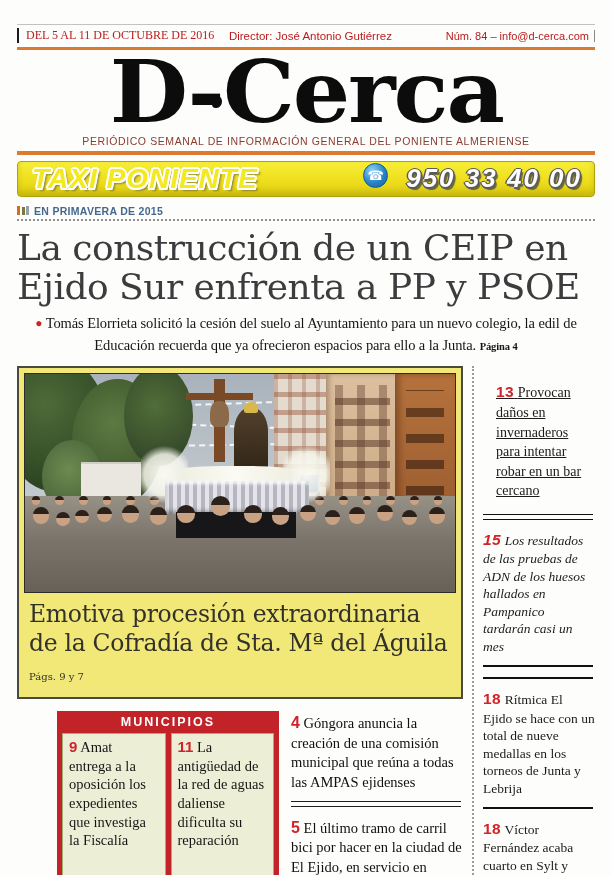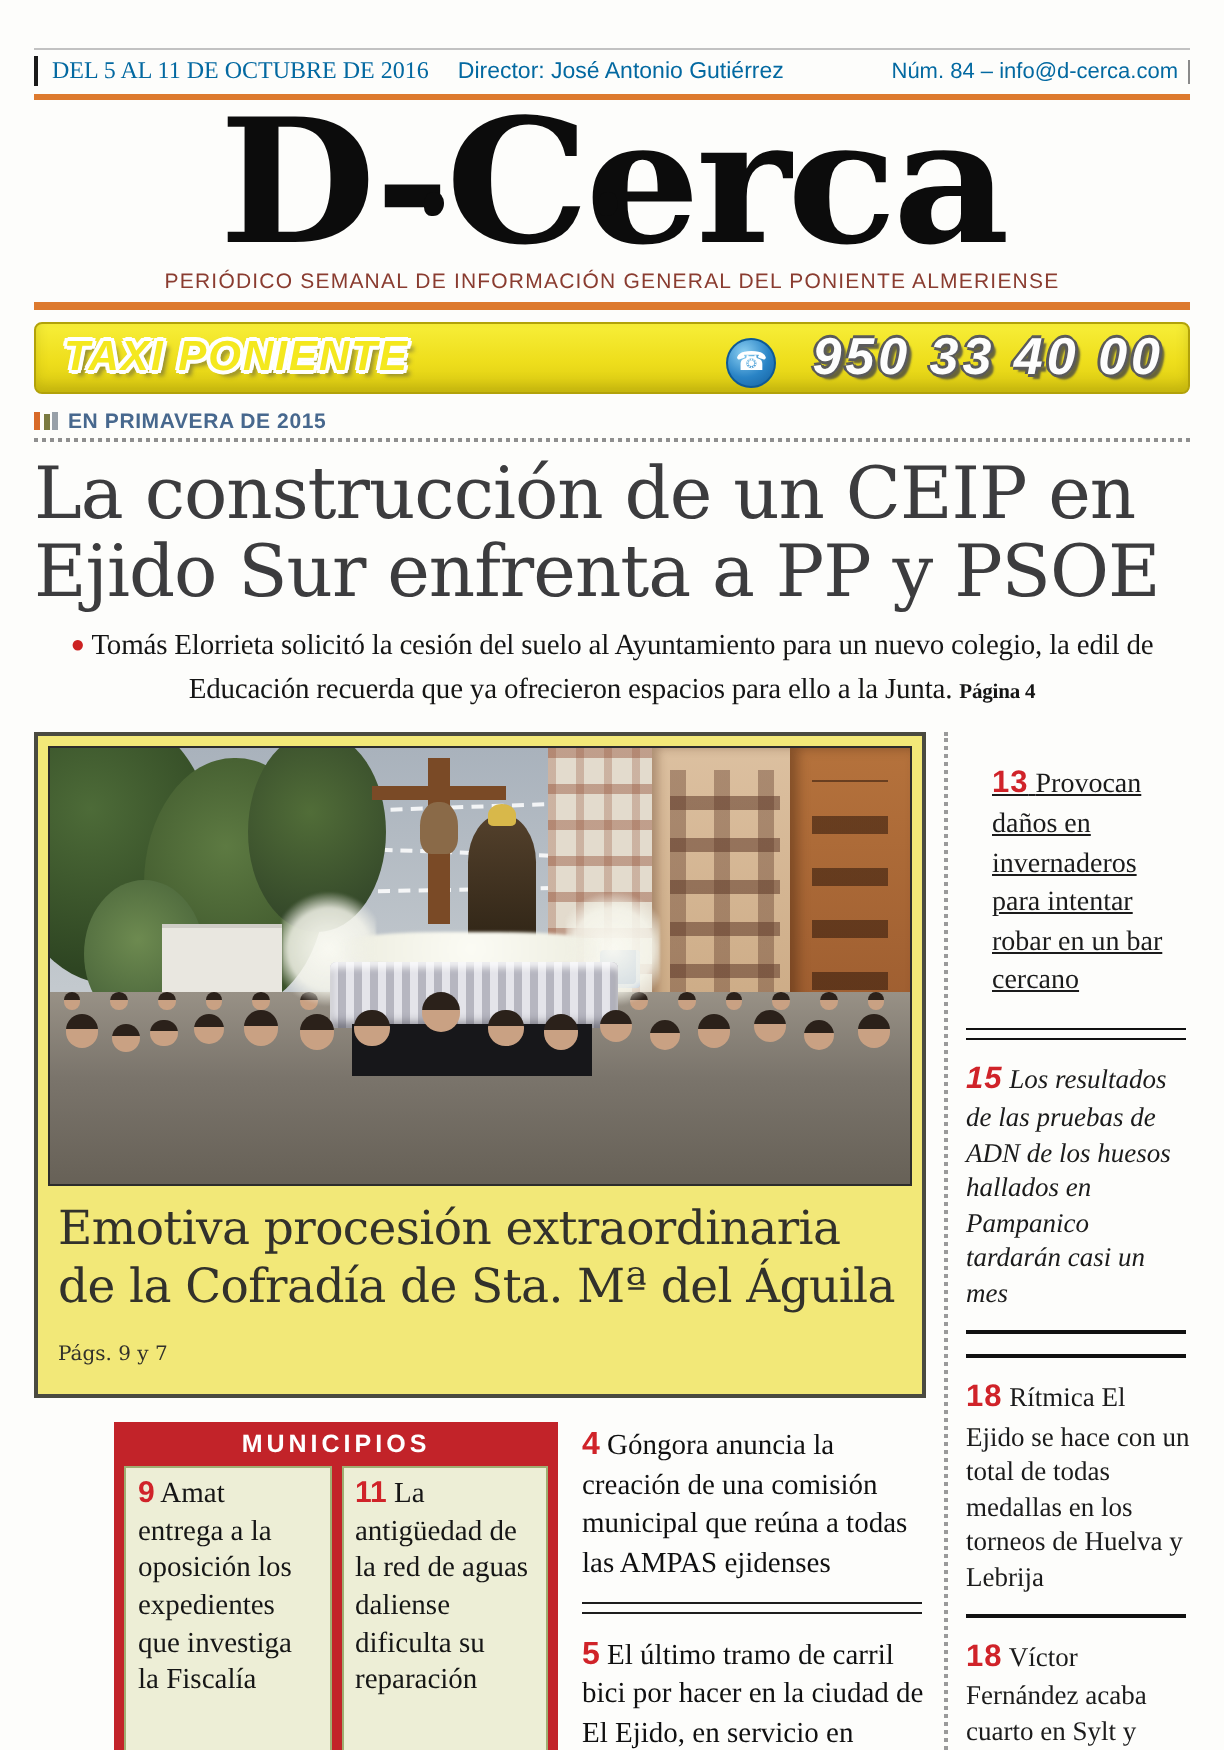--- a/index.html
+++ b/index.html
@@ -2,21 +2,21 @@
 <html><head>
 <meta charset="utf-8">
 <style>
   html,body{margin:0;padding:0;background:#e8e8e8;}
   .page{position:relative;width:612px;height:875px;margin:0 auto;background:#fdfdfb;overflow:hidden;
         font-family:"Liberation Serif",serif;color:#222;}
   .content{margin:0 17px;}
 
   
   .topbar{margin-top:24px;border-top:1px solid #c2c2c2;display:flex;align-items:center;
-          padding:3px 0 4px;font-size:12px;color:#0369a1;}
+          padding:3px 0 4px;font-size:12px;color:#b91c1c;}
   .tb-left{border-left:2px solid #1a1a1a;padding-left:7px;width:34%;}
   .tb-center{flex:1;text-align:center;font-family:"Liberation Sans",sans-serif;font-size:11.5px;}
   .tb-right{width:33%;text-align:right;border-right:1px solid #8a8a8a;padding-right:5px;
             font-family:"Liberation Sans",sans-serif;font-size:11px;}
   .rule-orange{height:3px;background:#dd7a2e;}
   .rule-orange.thick{height:4px;}
 
   
   .masthead{text-align:center;margin-top:1px;}
   .logo-wrap{position:relative;display:inline-block;line-height:.95;}
@@ -27,25 +27,25 @@
   .logo-dot.d2{left:48%;}
   .tagline{font-family:"Liberation Sans",sans-serif;font-size:10.5px;color:#8a3c30;
            letter-spacing:.6px;margin:2px 0 4px;}
 
   
   .ad-banner{margin-top:6px;height:34px;border:1px solid #b2a20a;border-radius:4px;
              background:linear-gradient(180deg,#f7ee38 0%,#eede1c 55%,#ddcc12 100%);
              box-shadow:inset 0 -4px 6px rgba(120,110,0,.25);
              display:flex;align-items:center;justify-content:space-between;padding:0 12px 0 14px;}
   .ad-name{font-family:"Liberation Sans",sans-serif;font-style:italic;font-weight:bold;
-           font-size:21px;letter-spacing:1px;color:#f4e81e;
+           font-size:28px;letter-spacing:1px;color:#f4e81e;
            text-shadow:-2px 0 0 #fff,2px 0 0 #fff,0 -2px 0 #fff,0 2px 0 #fff,
                        -1.5px -1.5px 0 #fff,1.5px -1.5px 0 #fff,-1.5px 1.5px 0 #fff,1.5px 1.5px 0 #fff,
                        3px 3px 2px rgba(70,70,70,.55);}
-  .phone-wrap{display:flex;align-items:flex-end;gap:18px;}
+  .phone-wrap{display:flex;align-items:flex-start;gap:18px;}
   .phone-circle{width:23px;height:23px;border-radius:50%;border:1px solid #0e5a96;
                 background:radial-gradient(circle at 35% 28%,#8cd0f2,#2a84c6 55%,#135f9e);
                 display:flex;align-items:center;justify-content:center;}
   .phone-circle::before{content:"☎";color:#fff;font-size:13px;line-height:1;font-family:"DejaVu Sans",sans-serif;}
   .ad-phone{font-family:"Liberation Sans",sans-serif;font-style:italic;font-weight:bold;
             font-size:26px;letter-spacing:2px;color:#fdfdfd;
             text-shadow:-1.5px 0 0 #5a5a5a,1.5px 0 0 #5a5a5a,0 -1.5px 0 #5a5a5a,0 1.5px 0 #5a5a5a,
                         2.5px 2.5px 1px rgba(70,70,70,.8);}
 
   
@@ -433,21 +433,21 @@
         </p>
         <div class="sb-sep-double"></div>
         <p class="sb-item small" style="margin:0;font-style:italic;">
           <span class="sb-num">15</span>
           <span>Los resultados de las pruebas de ADN de los huesos hallados en Pampanico tardarán casi un mes</span>
         </p>
         <div class="sb-sep"></div>
         <div class="sb-sep"></div>
         <p class="sb-item small" style="margin:0;">
           <span class="sb-num">18</span>
-          <span>Rítmica El Ejido se hace con un total de todas medallas en los torneos de Huelva y Lebrija</span>
+          <span>Rítmica El Ejido se hace con un total de nueve medallas en los torneos de Junta y Lebrija</span>
         </p>
         <div class="sb-sep"></div>
         <p class="sb-item small" style="margin:0;">
           <span class="sb-num">18</span>
           <span>Víctor Fernández acaba cuarto en Sylt y sigue líder del Mundial de Olas</span>
         </p>
       </aside>
     </div>
 
   </div>

